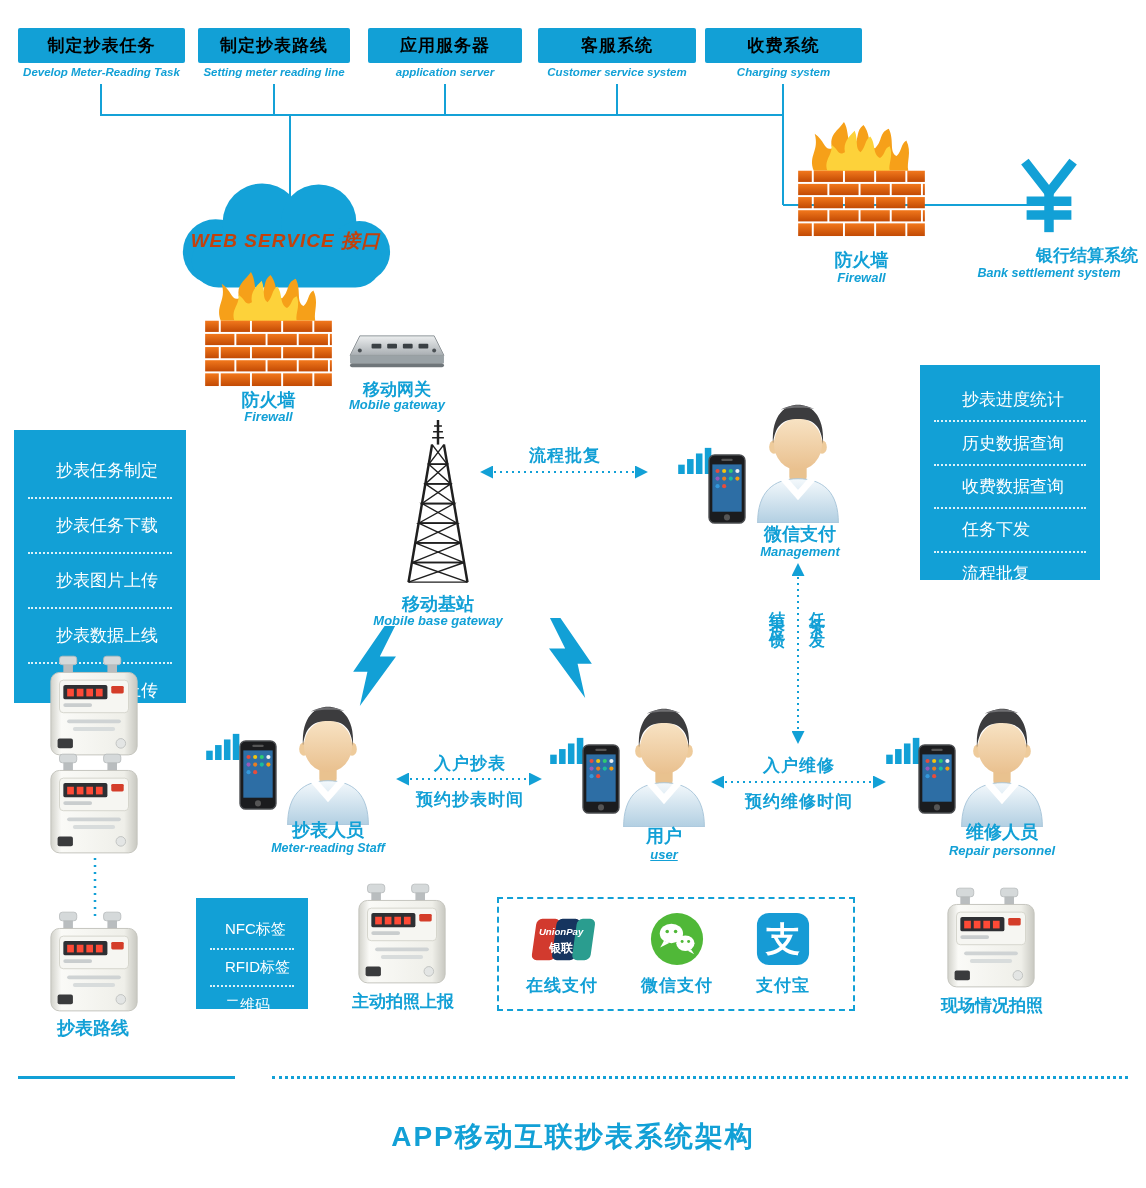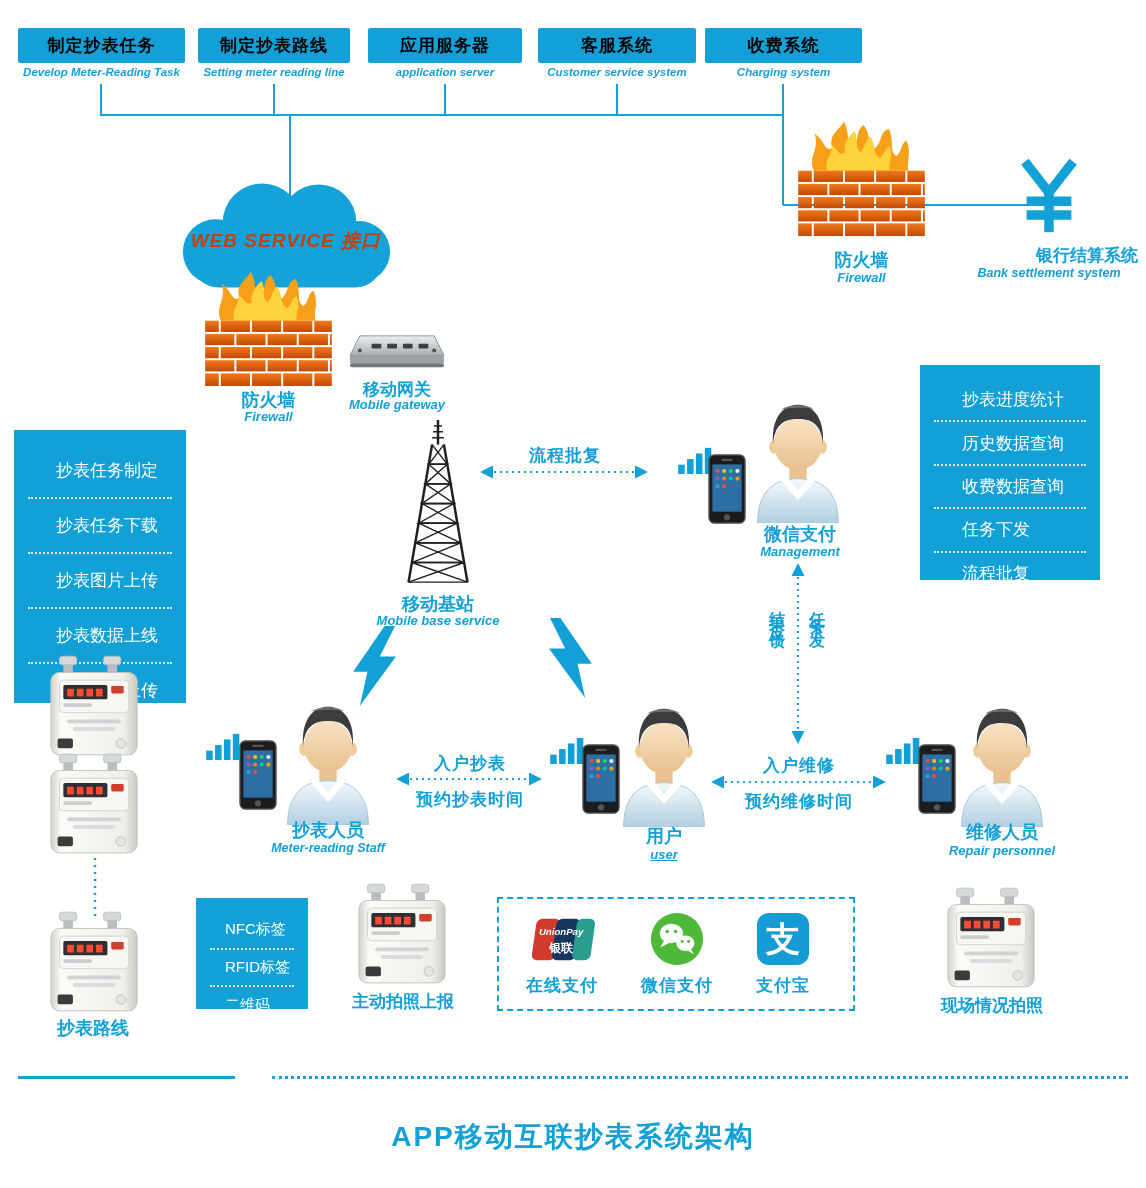--- a/index.html
+++ b/index.html
@@ -301,21 +301,21 @@
       <li>收费数据查询</li>
       <li>任务下发</li>
       <li>流程批复</li>
     </ul>
   </div>
 
   <svg class="abs" style="left:398px;top:420px;" width="80" height="172">
       <use href="#sym-tower"></use>
     </svg>
   <div class="zh-label" style="left:370px;width:136px;top:592px;">移动基站</div>
-  <div class="en-label" style="left:360px;width:156px;top:613px;">Mobile base service</div>
+  <div class="en-label" style="left:360px;width:156px;top:613px;">Mobile base gateway</div>
 
   <div class="flow" style="left:480px;width:170px;top:444px;">流程批复</div>
   <div class="vtext" style="left:766px;top:598px;">结果反馈</div>
   <div class="vtext" style="left:806px;top:598px;">任务下发</div>
   <div class="flow" style="left:400px;width:140px;top:752px;">入户抄表</div>
   <div class="flow" style="left:395px;width:150px;top:788px;">预约抄表时间</div>
   <div class="flow" style="left:723px;width:152px;top:754px;">入户维修</div>
   <div class="flow" style="left:720px;width:158px;top:790px;">预约维修时间</div>
 
   <svg class="abs" style="left:352px;top:626px;" width="48" height="80">

